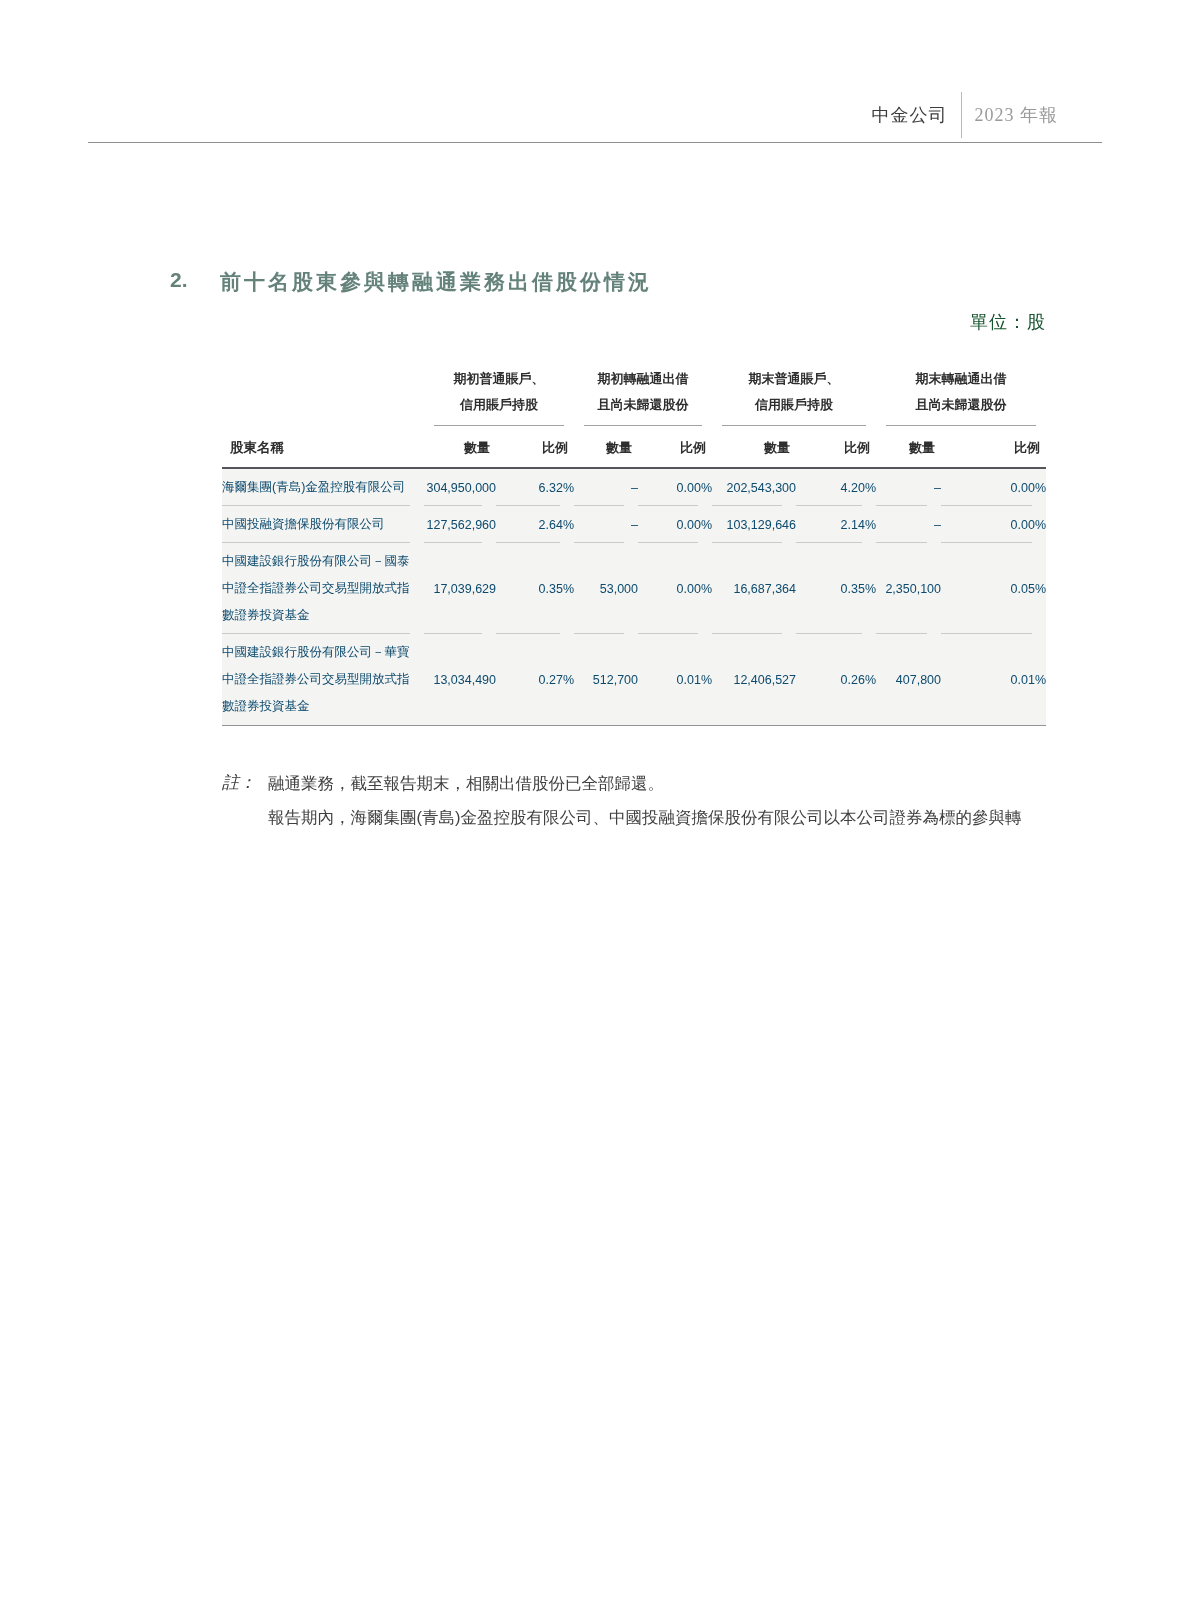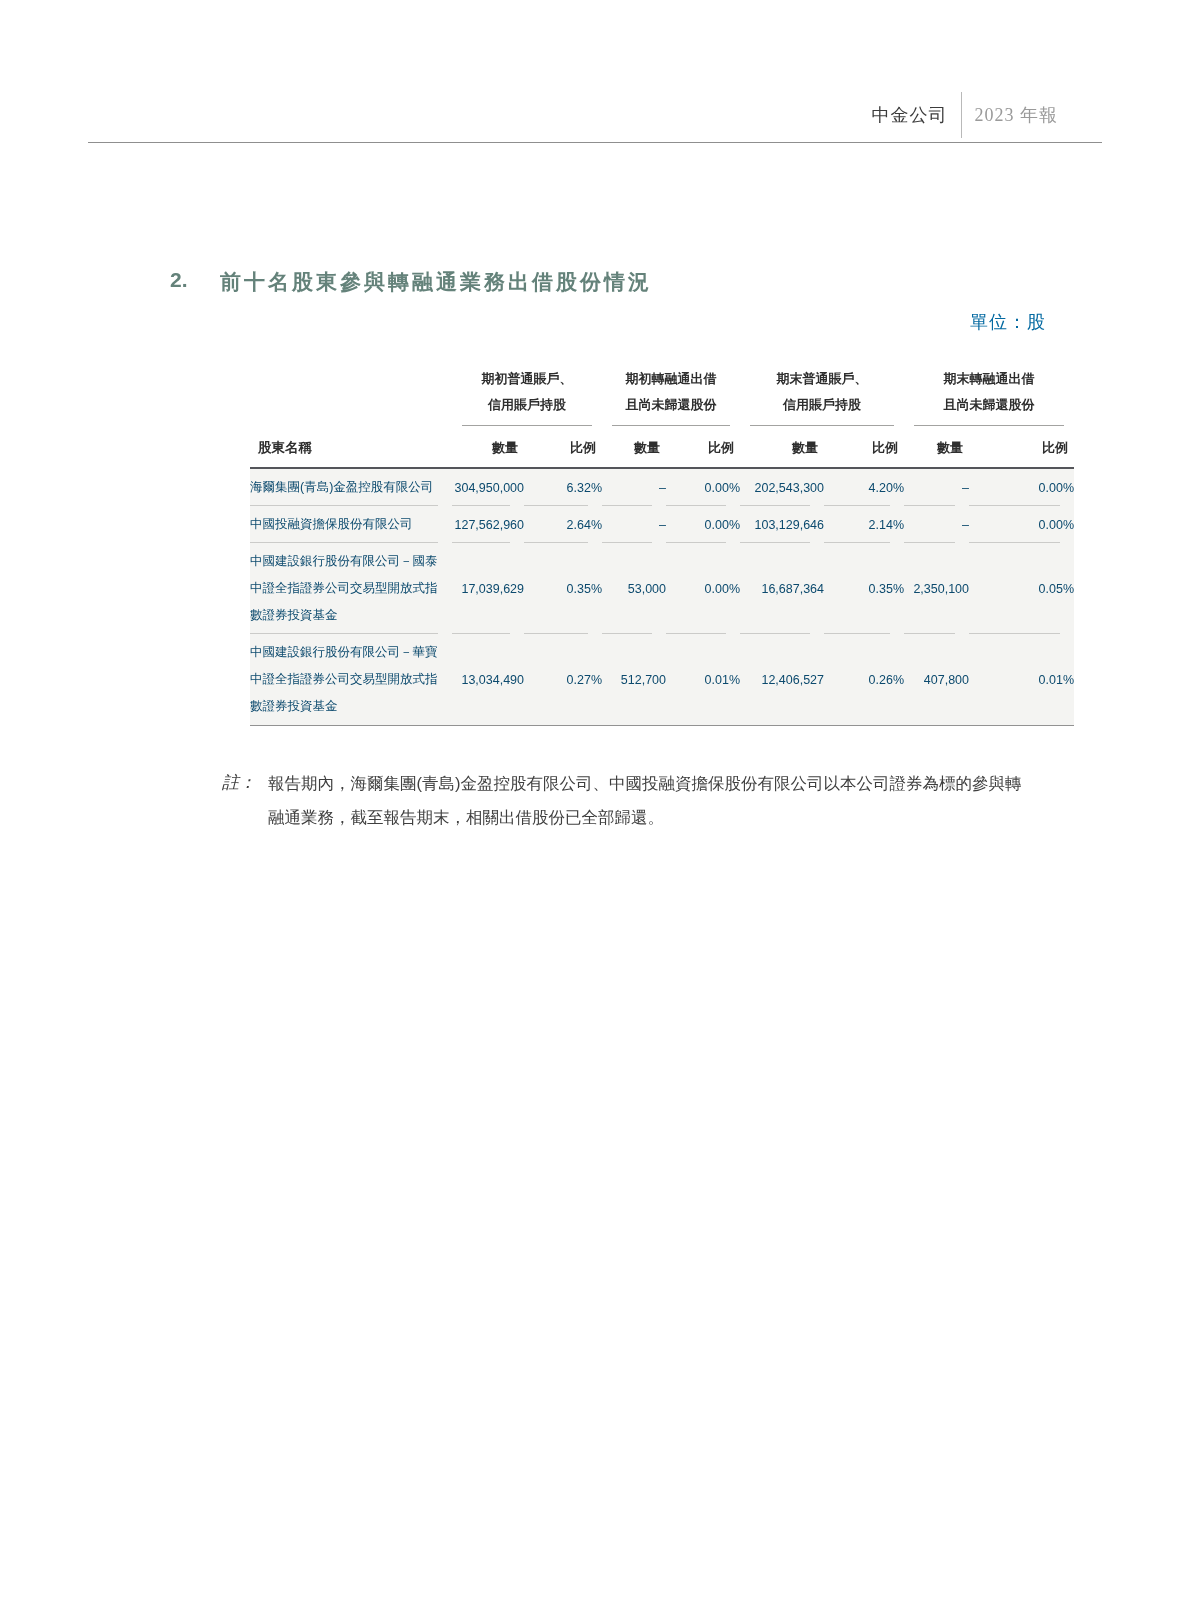--- a/index.html
+++ b/index.html
@@ -49,30 +49,29 @@
   .section-number { width: 50px; letter-spacing: 0; }
 
   
   .unit-label {
     position: absolute;
     left: 222px; top: 310px;
     width: 824px;
     text-align: right;
     font-size: 18px;
     letter-spacing: 1px;
-    color: #0369a1;
+    color: #14532d;
   }
 
   
   .table-wrap { position: absolute; left: 222px; top: 366px; width: 824px; }
   table.shares {
     border-collapse: collapse;
     table-layout: fixed;
     width: 824px;
-    margin-left: 28px;
   }
   .shares thead th { font-weight: bold; color: #2e2e2e; font-size: 13px; }
   .gh {
     position: relative;
     text-align: center;
     line-height: 26px;
     padding: 0 0 8px 0;
     vertical-align: bottom;
   }
   .gh::after {
@@ -257,20 +256,20 @@
           <td class="c-num">407,800</td>
           <td class="c-num">0.01%</td>
         </tr>
       </tbody>
     </table>
   </div>
 
   <div class="note">
     <div class="note-label">註：</div>
     <div class="note-body">
+      <div>融通業務，截至報告期末，相關出借股份已全部歸還。</div>
       <div>報告期內，海爾集團(青島)金盈控股有限公司、中國投融資擔保股份有限公司以本公司證券為標的參與轉</div>
-      <div>融通業務，截至報告期末，相關出借股份已全部歸還。</div>
     </div>
   </div>
 
   <div class="page-number">135</div>
 
 </div>
 
 </body></html>

